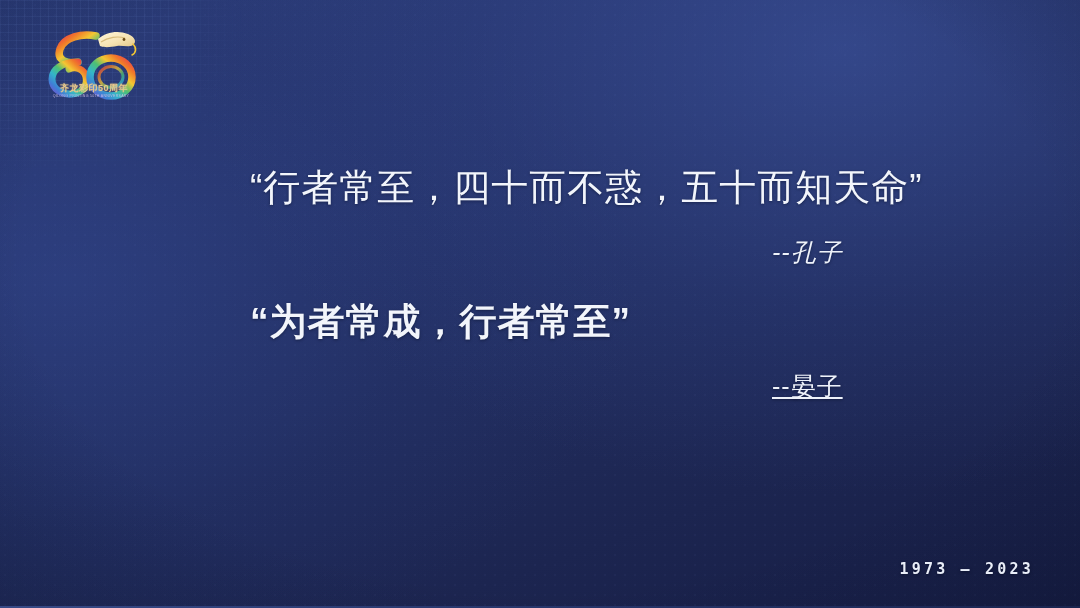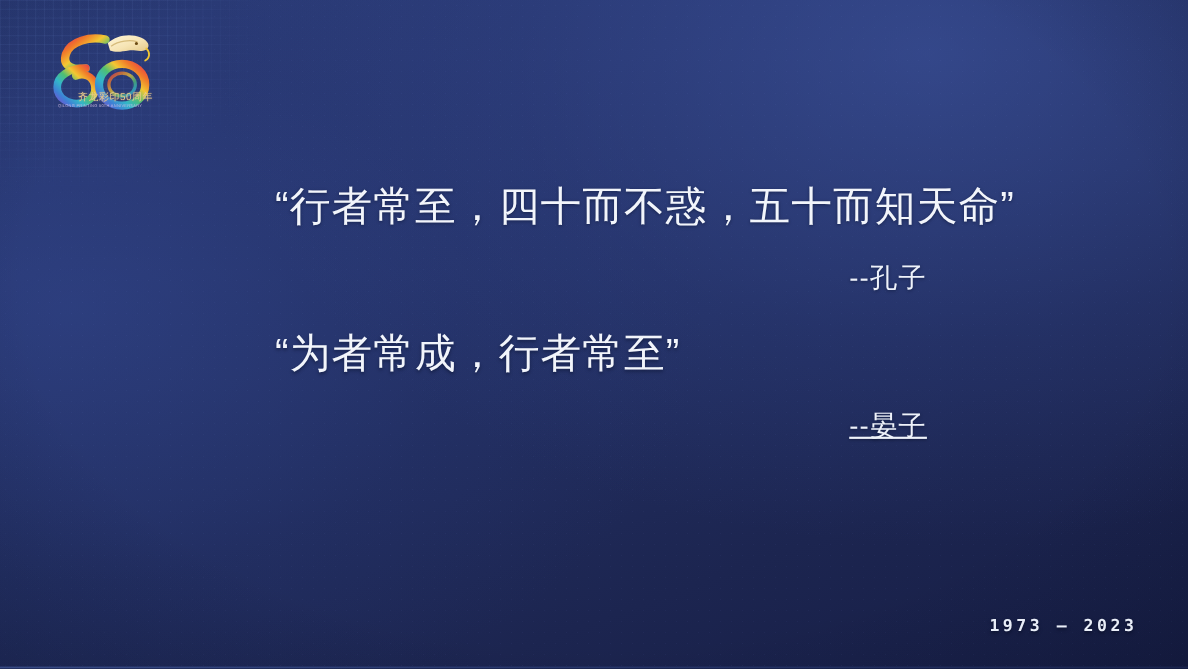--- a/index.html
+++ b/index.html
@@ -70,26 +70,26 @@
     position: absolute;
     left: 38px;
     top: 22px;
     width: 106px;
     height: 82px;
   }
   .logo svg { display: block; width: 100%; height: 100%; }
 
   .logo-cn {
     position: absolute;
-    left: 14px;
+    left: 3px;
     top: 60px;
     width: 106px;
     text-align: center;
     font-size: 9px;
-    font-weight: 400;
+    font-weight: 700;
     letter-spacing: 0.5px;
     color: #e8c98d;
     white-space: nowrap;
     text-shadow: 0 0 2px rgba(255,210,120,0.55);
   }
   .logo-en {
     position: absolute;
     left: 0;
     top: 72px;
     width: 106px;
@@ -106,32 +106,32 @@
   .quote-line {
     position: absolute;
     color: #f2f5fb;
     font-size: 37px;
     font-weight: 400;
     letter-spacing: 1px;
     white-space: nowrap;
     text-shadow: 0 1px 3px rgba(5,10,30,0.45);
   }
   .quote-1 { left: 250px; top: 163px; }
-  .quote-2 { left: 250px; top: 297px; }
+  .quote-2 { left: 250px; top: 297px; font-weight: bold; }
 
   .attrib {
     position: absolute;
     color: #eef2fa;
     font-size: 25px;
     font-weight: 400;
     letter-spacing: 1px;
     white-space: nowrap;
     text-shadow: 0 1px 3px rgba(5,10,30,0.45);
   }
-  .attrib-1 { left: 772px; top: 236px; }
+  .attrib-1 { left: 772px; top: 236px; font-style: italic; }
   .attrib-2 { left: 772px; top: 370px; text-decoration: underline; }
 
   
   .years {
     position: absolute;
     right: 46px;
     bottom: 30px;
     font-size: 15px;
     font-weight: 700;
     letter-spacing: 3.2px;

